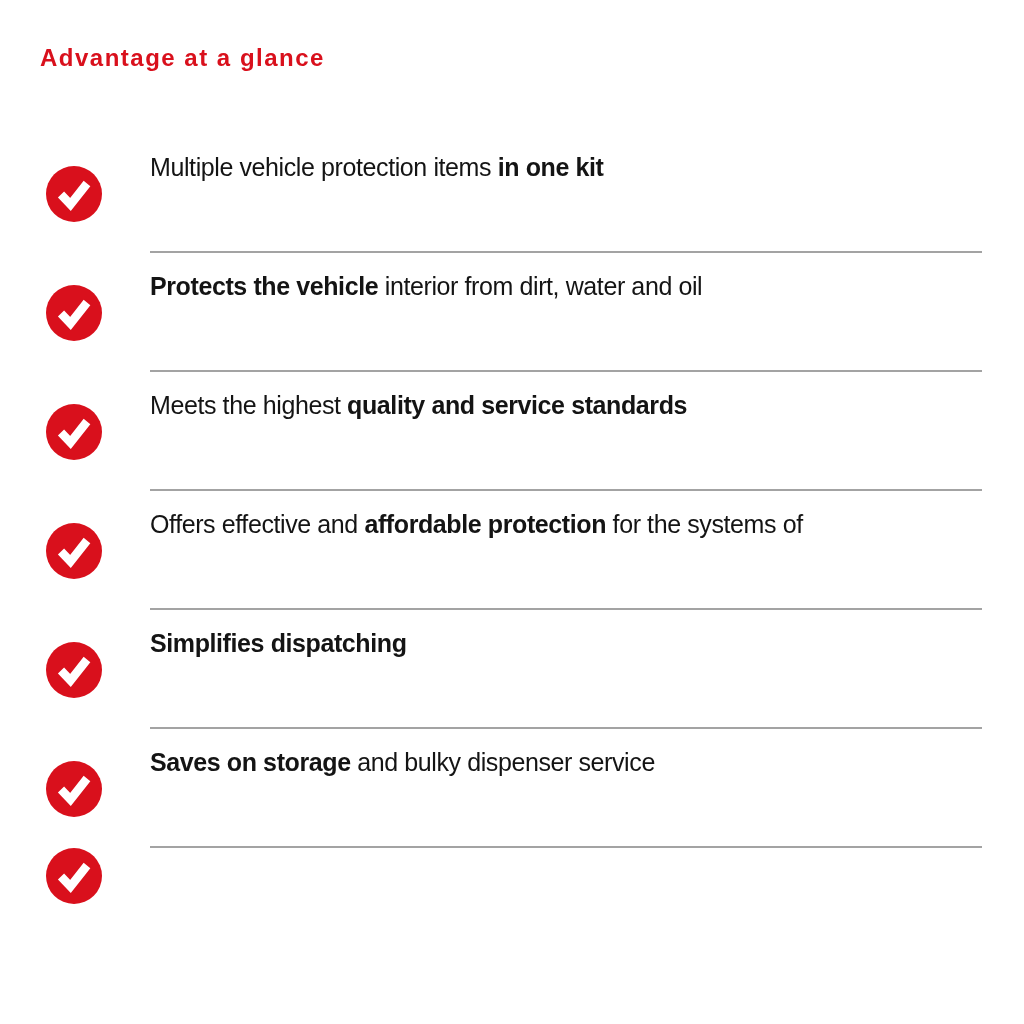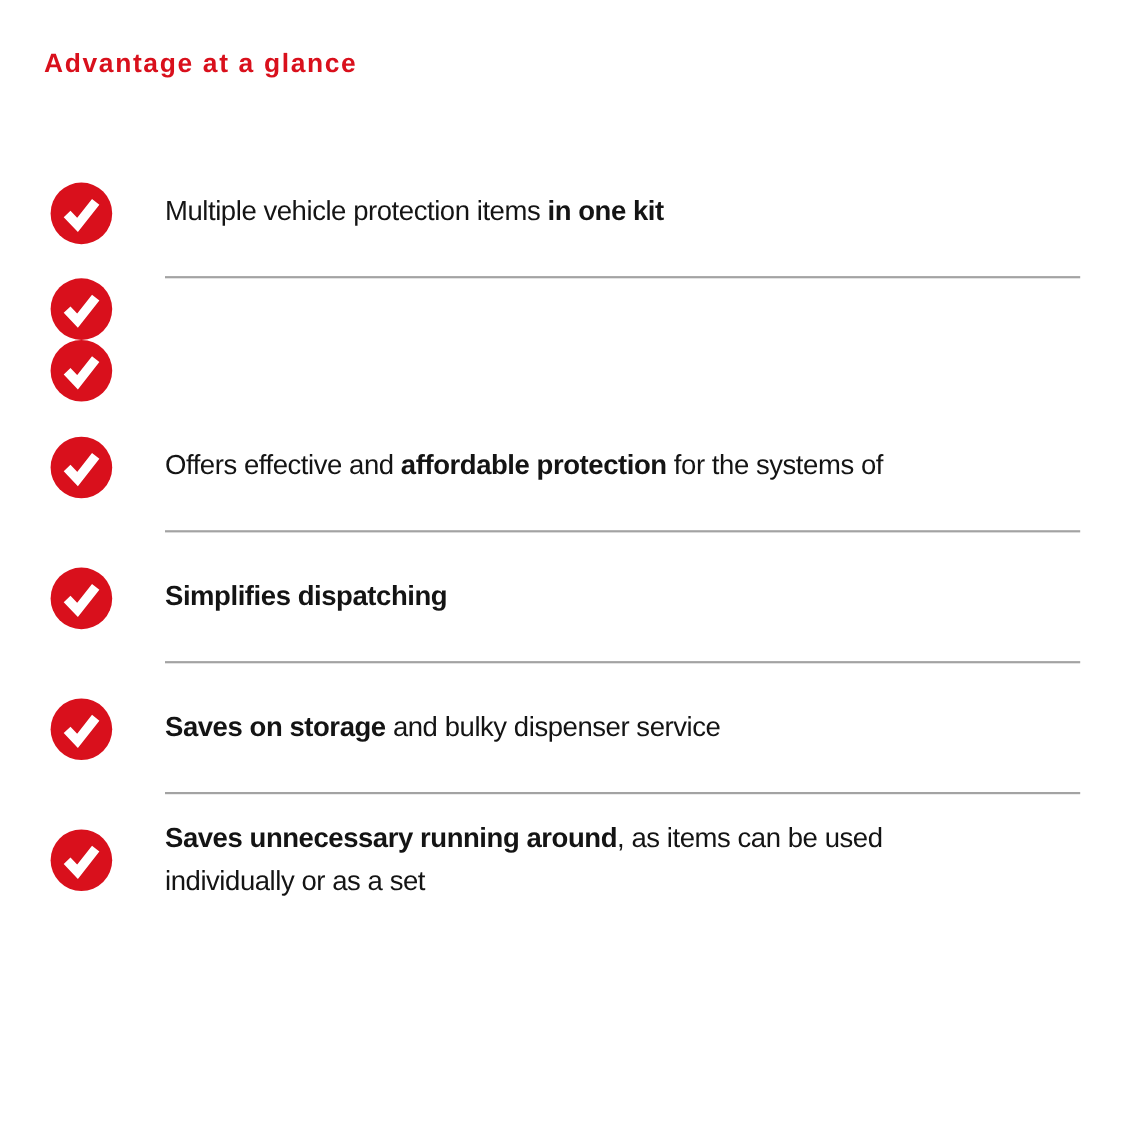--- a/index.html
+++ b/index.html
@@ -41,21 +41,21 @@
     border-radius:50%;
     background:var(--accent);
     display:flex;
     align-items:center;
     justify-content:center;
   }
   .icon-cell svg{display:block;width:56px;height:56px;}
   .content{
     flex:1;
     display:flex;
-    align-items:center;
+    align-items:flex-start;
     min-height:119px;
     border-bottom:2px solid var(--divider);
     box-sizing:border-box;
   }
   .row:last-child .content{border-bottom:none;}
   .item-text{
     font-size:25px;
     line-height:39px;
     letter-spacing:-0.4px;
     padding:14px 0;
@@ -78,27 +78,33 @@
       <div class="item-text"><span>Multiple vehicle protection items </span><span class="b">in one kit</span></div>
     </div>
   </div>
 
   <div class="row">
     <div class="icon-cell">
       <svg viewBox="0 0 56 56" aria-hidden="true">
         <path d="M15 28.5 L24.5 38.5 L41 17.5" fill="none" stroke="#ffffff" stroke-width="8.5" stroke-linecap="butt" stroke-linejoin="miter"></path>
       </svg>
     </div>
+    <div class="content">
+      <div class="item-text"><span class="b">Protects the vehicle</span><span> interior from dirt, water and oil</span></div>
+    </div>
   </div>
 
   <div class="row">
     <div class="icon-cell">
       <svg viewBox="0 0 56 56" aria-hidden="true">
         <path d="M15 28.5 L24.5 38.5 L41 17.5" fill="none" stroke="#ffffff" stroke-width="8.5" stroke-linecap="butt" stroke-linejoin="miter"></path>
       </svg>
+    </div>
+    <div class="content">
+      <div class="item-text"><span>Meets the highest </span><span class="b">quality and service standards</span></div>
     </div>
   </div>
 
   <div class="row">
     <div class="icon-cell">
       <svg viewBox="0 0 56 56" aria-hidden="true">
         <path d="M15 28.5 L24.5 38.5 L41 17.5" fill="none" stroke="#ffffff" stroke-width="8.5" stroke-linecap="butt" stroke-linejoin="miter"></path>
       </svg>
     </div>
     <div class="content">
@@ -127,17 +133,14 @@
       <div class="item-text"><span class="b">Saves on storage</span><span> and bulky dispenser service</span></div>
     </div>
   </div>
 
   <div class="row">
     <div class="icon-cell">
       <svg viewBox="0 0 56 56" aria-hidden="true">
         <path d="M15 28.5 L24.5 38.5 L41 17.5" fill="none" stroke="#ffffff" stroke-width="8.5" stroke-linecap="butt" stroke-linejoin="miter"></path>
       </svg>
     </div>
-    <div class="content">
-      <div class="item-text"><span class="b">Saves unnecessary running around</span><span>, as items can be used</span><br><span>individually or as a set</span></div>
-    </div>
   </div>
 </div>
 
 </body></html>

